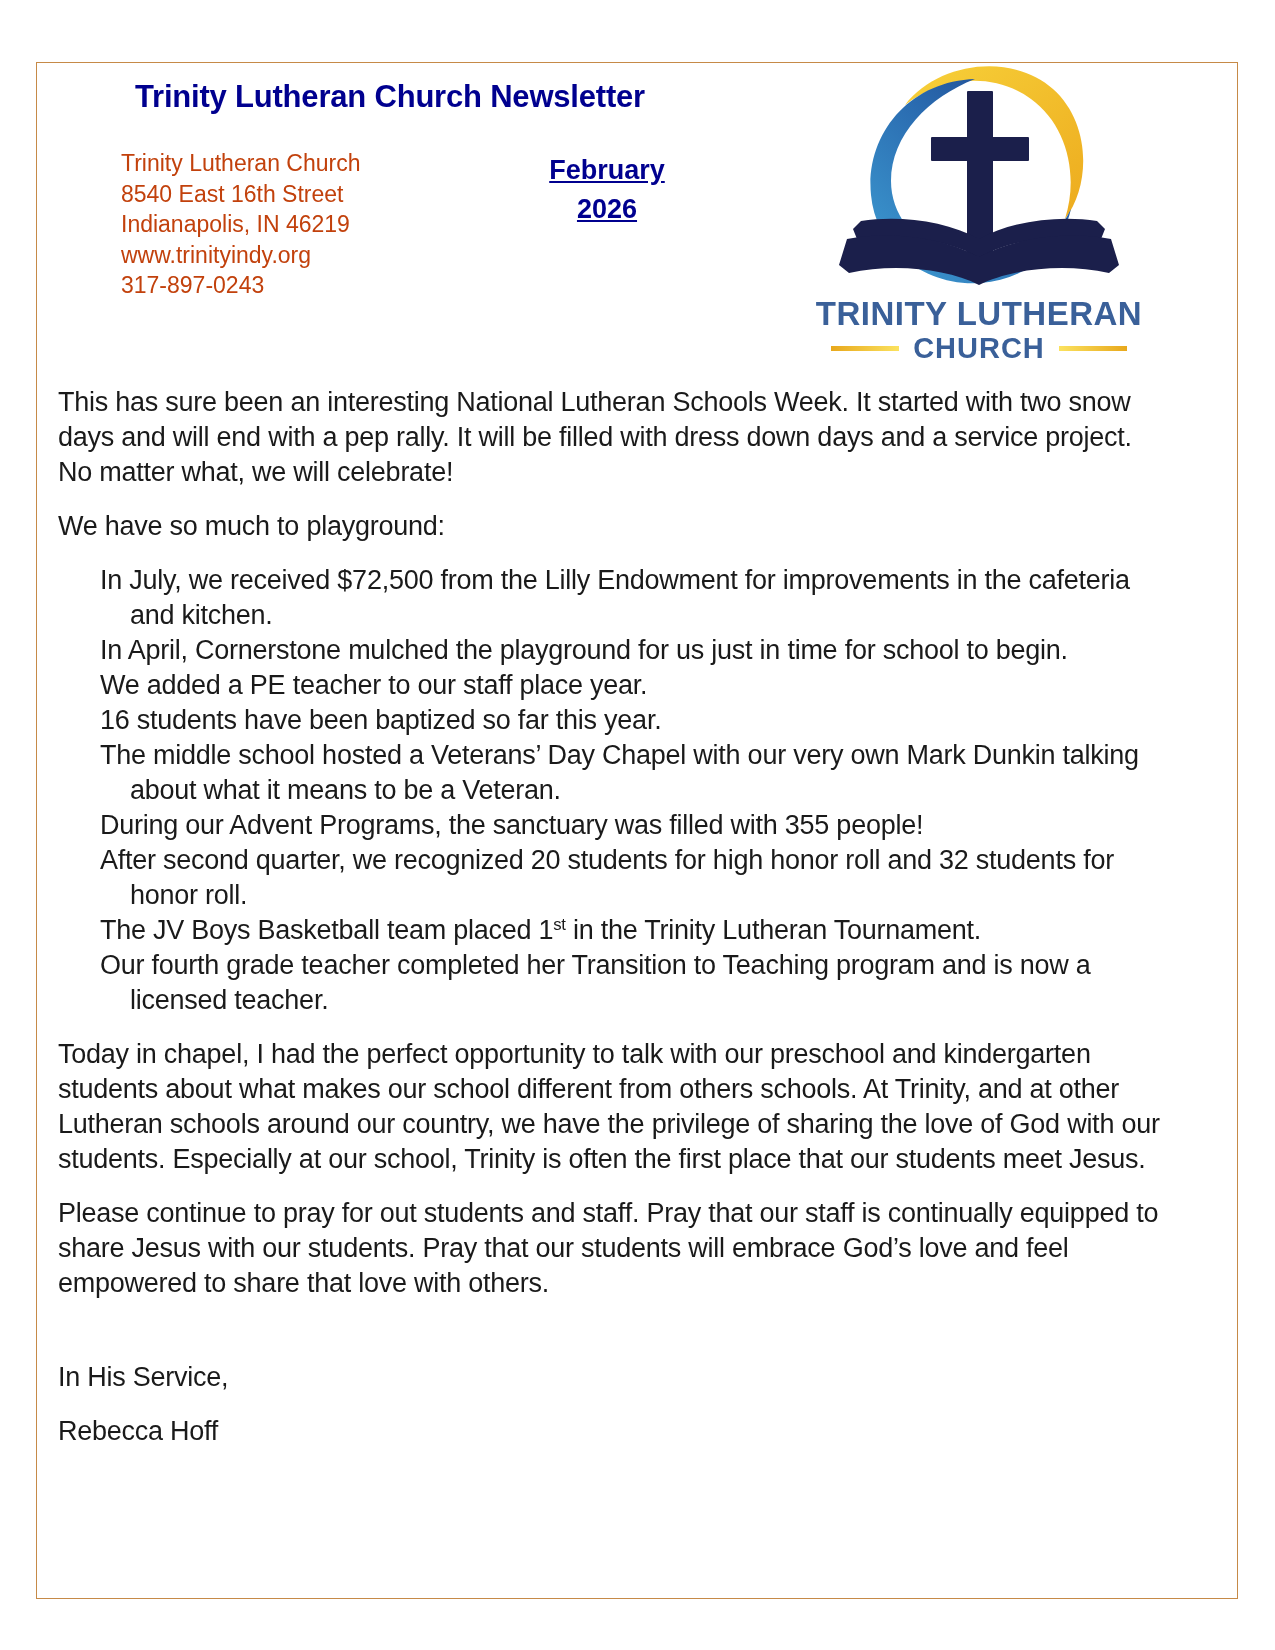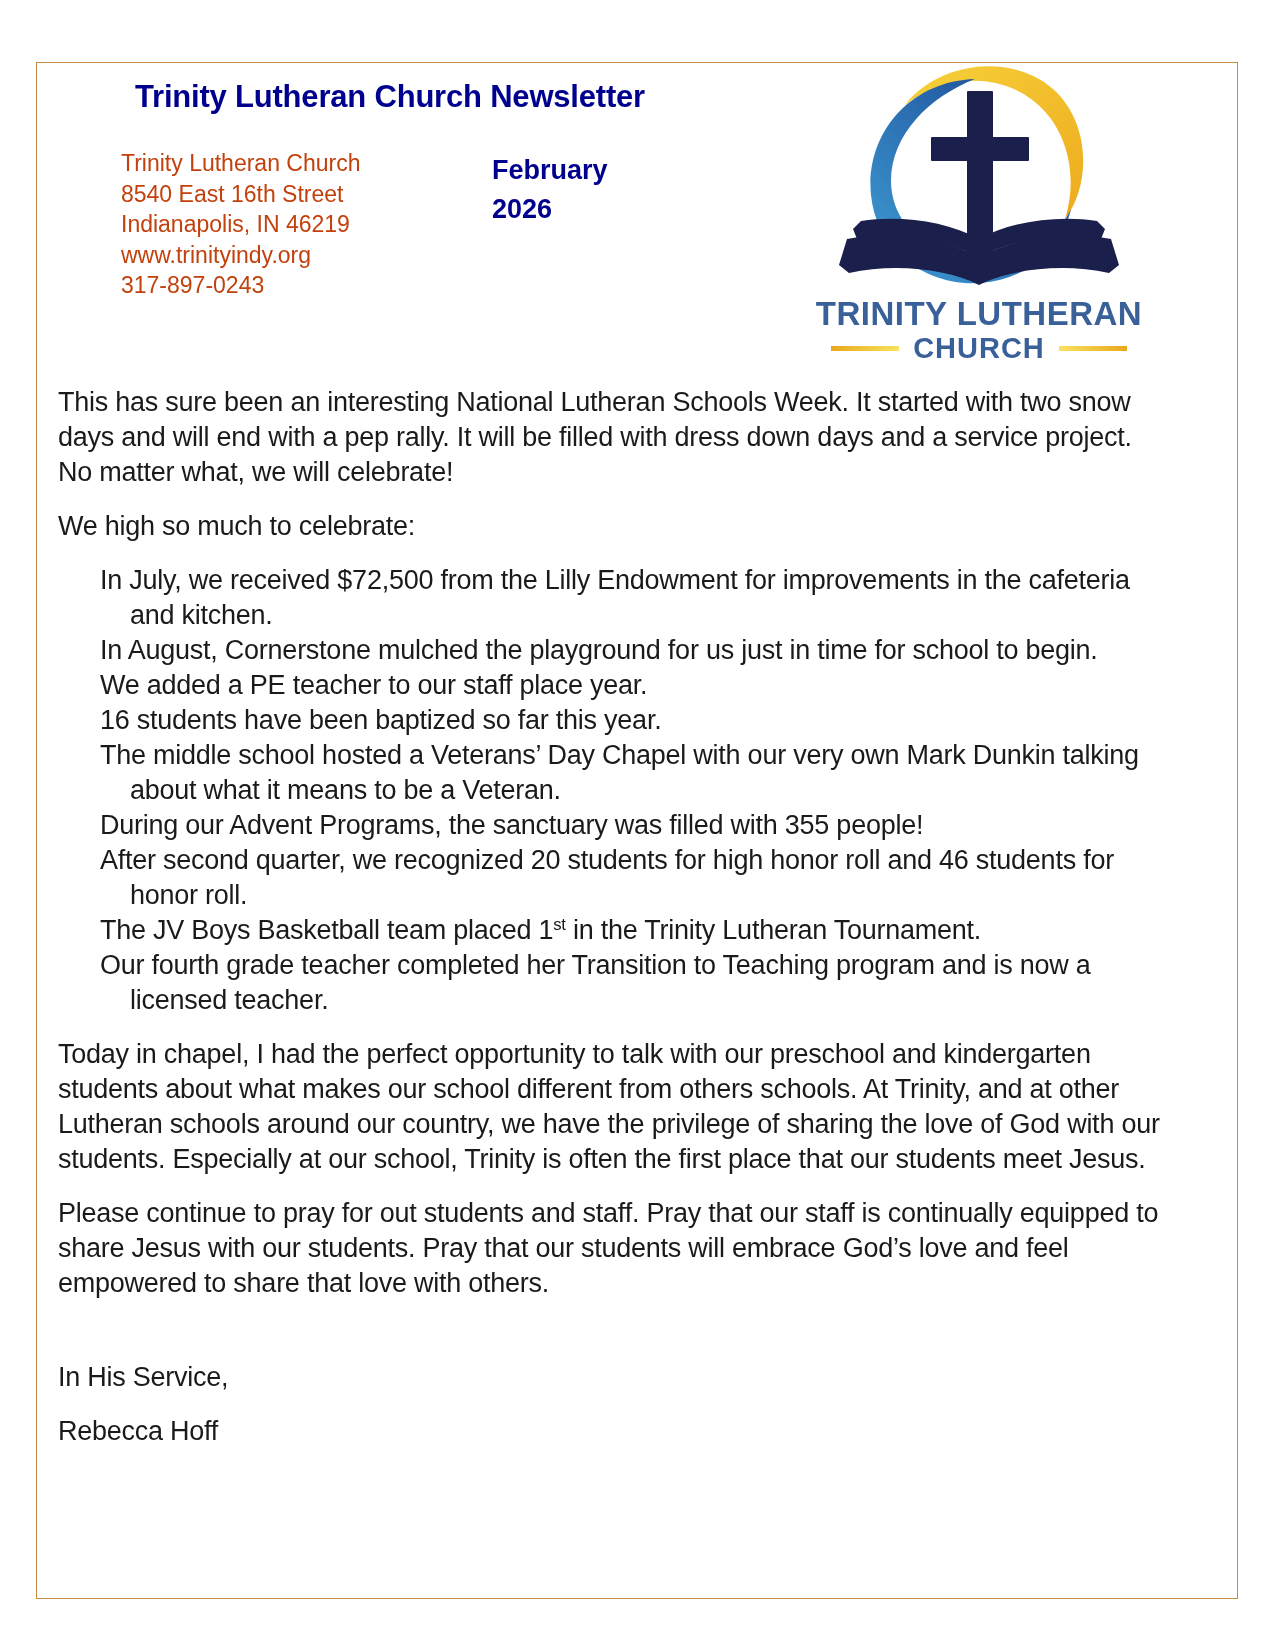--- a/index.html
+++ b/index.html
@@ -52,25 +52,27 @@
     line-height: 30.5px;
     color: #c2410c;
   }
   #address-block div { white-space: nowrap; }
 
   #issue-date {
     position: absolute;
     left: 455px;
     top: 88px;
     width: 230px;
+    text-align: center;
     font-family: "Liberation Sans", sans-serif;
     font-weight: bold;
     font-size: 27px;
     line-height: 39px;
     color: #00008f;
+    text-decoration: underline;
   }
 
   
   #logo {
     position: absolute;
     left: 742px;
     top: -20px;
     width: 400px;
     height: 320px;
   }
@@ -187,30 +189,30 @@
         <rect x="52" y="303" width="68" height="5" fill="url(#goldRuleL)"></rect>
         <rect x="280" y="303" width="68" height="5" fill="url(#goldRuleR)"></rect>
       </svg>
     </div>
   </div>
 
   <div id="letter">
 
     <p>This has sure been an interesting National Lutheran Schools Week.  It started with two snow days and will end with a pep rally.  It will be filled with dress down days and a service project.  No matter what, we will celebrate!</p>
 
-    <p>We high so much to celebrate:</p>
+    <p>We have so much to playground:</p>
 
     <ul class="celebrate-list">
       <li>In July, we received $72,500 from the Lilly Endowment for improvements in the cafeteria and kitchen.</li>
-      <li>In August, Cornerstone mulched the playground for us just in time for school to begin.</li>
+      <li>In April, Cornerstone mulched the playground for us just in time for school to begin.</li>
       <li>We added a PE teacher to our staff place year.</li>
       <li>16 students have been baptized so far this year.</li>
       <li>The middle school hosted a Veterans’ Day Chapel with our very own Mark Dunkin talking about what it means to be a Veteran.</li>
       <li>During our Advent Programs, the sanctuary was filled with 355 people!</li>
-      <li>After second quarter, we recognized 20 students for high honor roll and 46 students for honor roll.</li>
+      <li>After second quarter, we recognized 20 students for high honor roll and 32 students for honor roll.</li>
       <li><span>The JV Boys Basketball team placed 1</span><sup>st</sup><span> in the Trinity Lutheran Tournament.</span></li>
       <li>Our fourth grade teacher completed her Transition to Teaching program and is now a licensed teacher.</li>
     </ul>
 
     <p>Today in chapel, I had the perfect opportunity to talk with our preschool and kindergarten students about what makes our school different from others schools.  At Trinity, and at other Lutheran schools around our country, we have the privilege of sharing the love of God with our students.  Especially at our school, Trinity is often the first place that our students meet Jesus.</p>
 
     <p>Please continue to pray for out students and staff.  Pray that our staff is continually equipped to share Jesus with our students.  Pray that our students will embrace God’s love and feel empowered to share that love with others.</p>
 
     <div class="sig-gap"></div>
 

